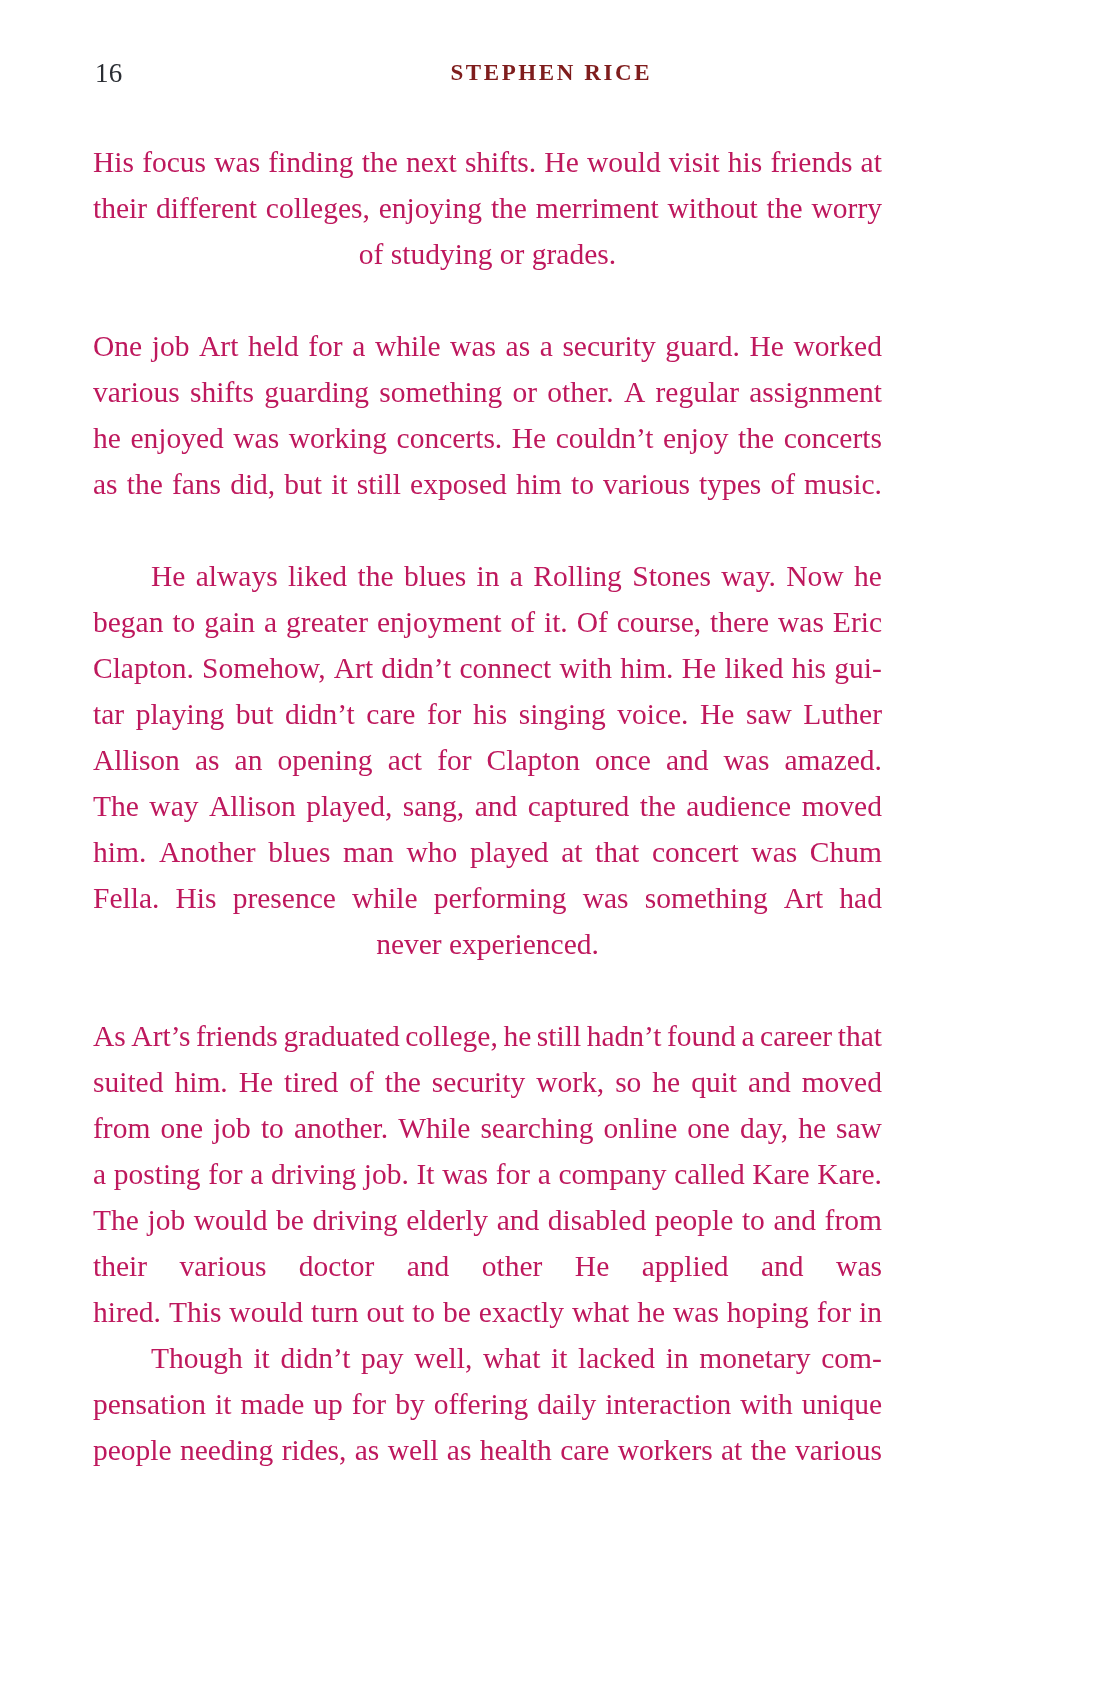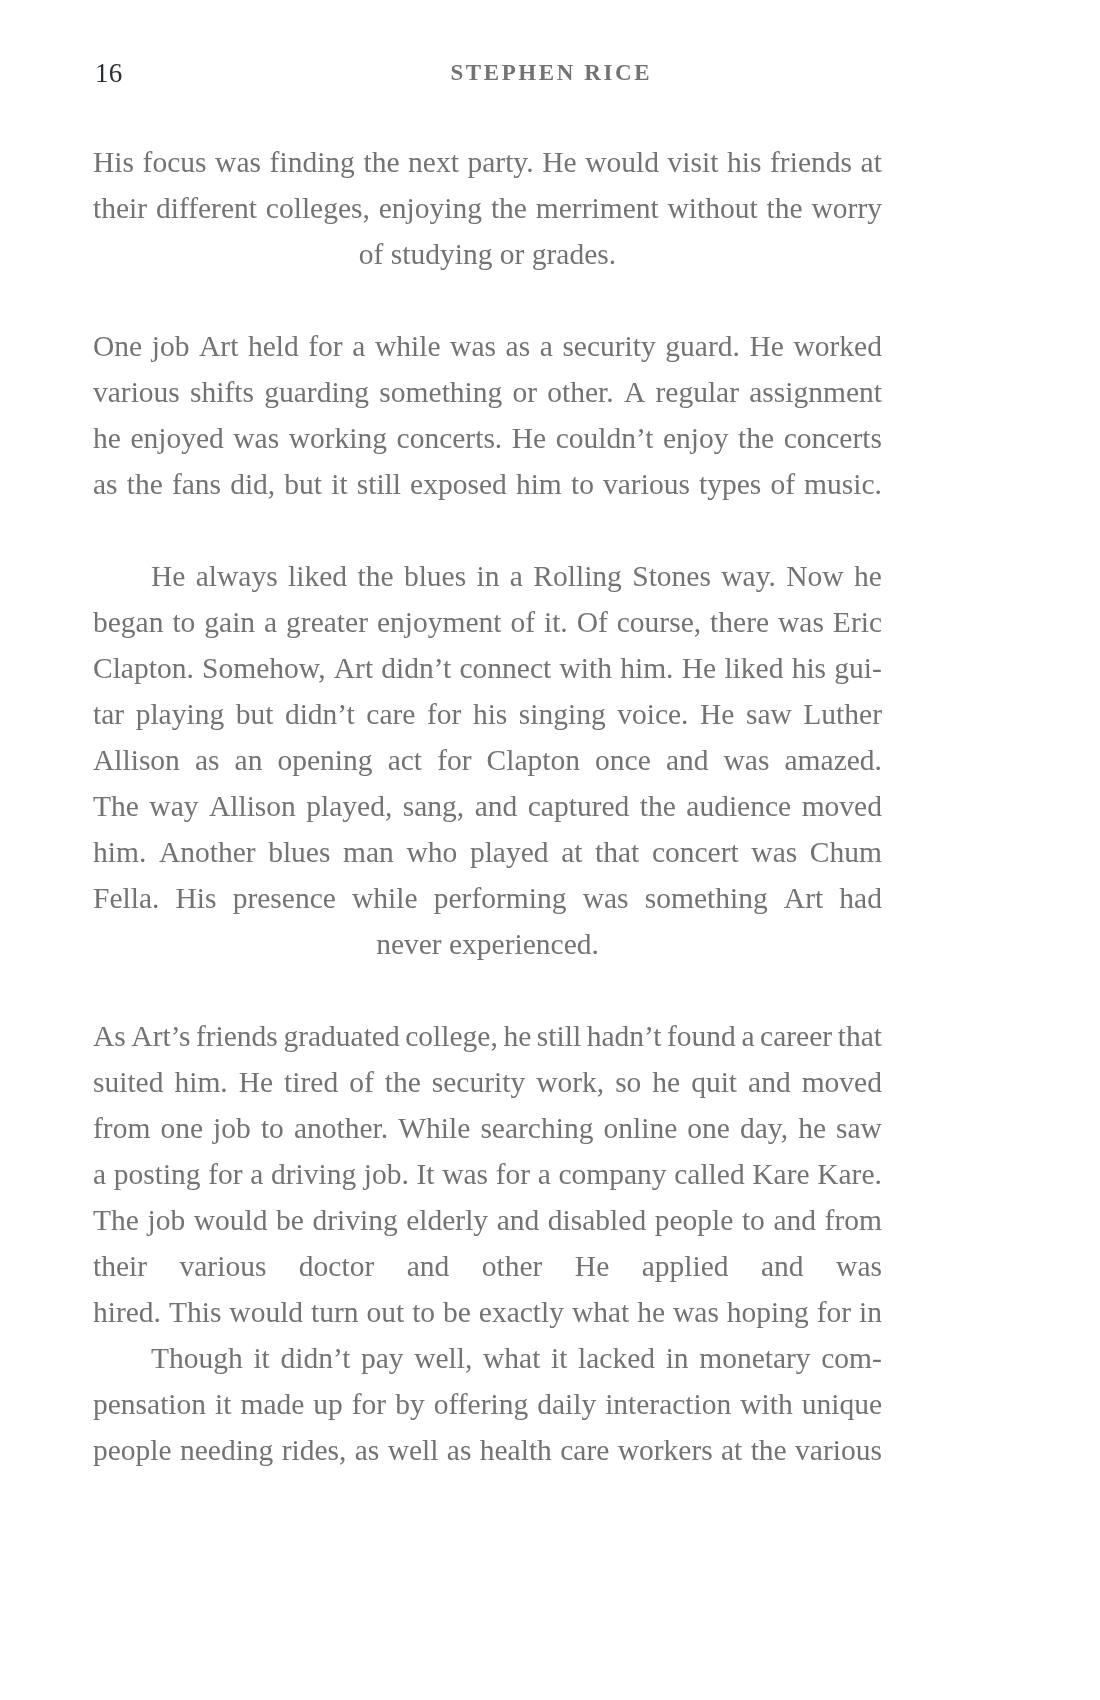--- a/index.html
+++ b/index.html
@@ -37,40 +37,40 @@
   .runtitle {
     position: absolute;
     left: 0;
     top: 0;
     width: 1100px;
     text-align: center;
     font-size: 23px;
     line-height: 34px;
     letter-spacing: 2.6px;
     font-weight: bold;
-    color: #737373;
+    color: #7f1d1d;
     text-indent: 2.6px;
   }
 
   
   .textblock {
     position: absolute;
     left: 93px;
     top: 139px;
     width: 789px;
   }
 
   .line {
     display: block;
     width: 789px;
     font-size: 29.5px;
     height: 46px;
     line-height: 46px;
     white-space: nowrap;
-    color: #737373;
+    color: #be185d;
   }
 
   
   .line.just {
     display: flex;
     justify-content: space-between;
   }
   .line.just > span {
     display: inline-block;
     white-space: pre;
@@ -105,21 +105,21 @@
 
   <div class="textblock" id="textblock">
       <div>
         <div class="line just">
           <span>His</span>
           <span>focus</span>
           <span>was</span>
           <span>finding</span>
           <span>the</span>
           <span>next</span>
-          <span>party.</span>
+          <span>shifts.</span>
           <span>He</span>
           <span>would</span>
           <span>visit</span>
           <span>his</span>
           <span>friends</span>
           <span>at</span>
         </div>
         <div class="line just">
           <span>their</span>
           <span>different</span>

